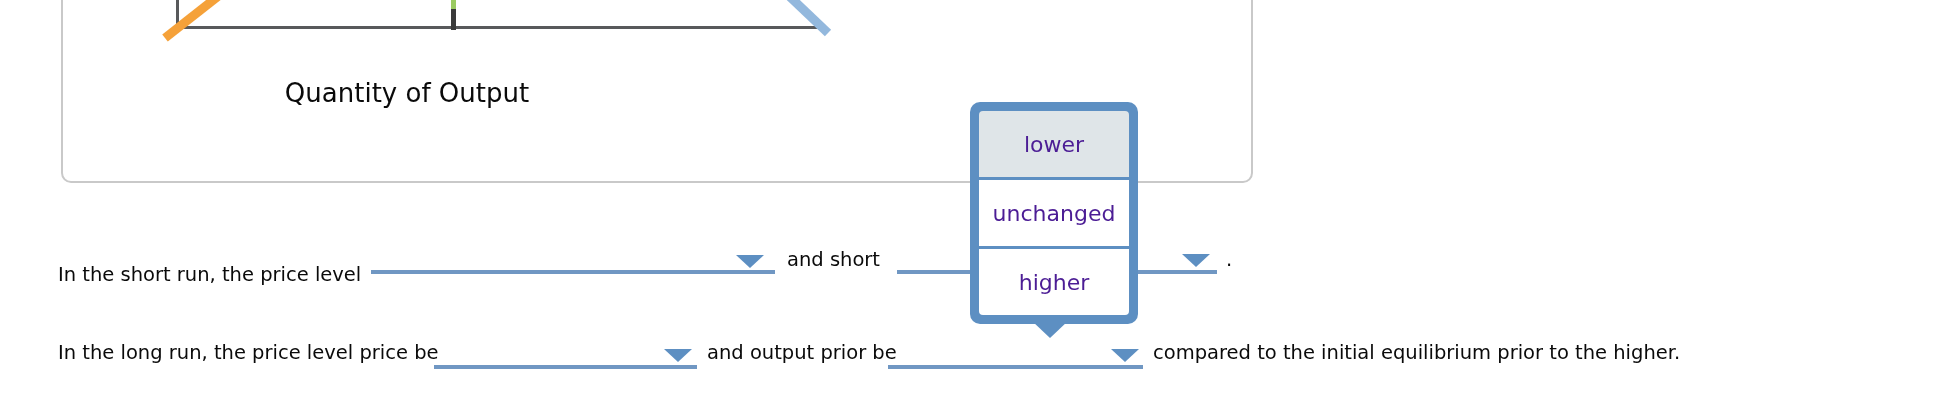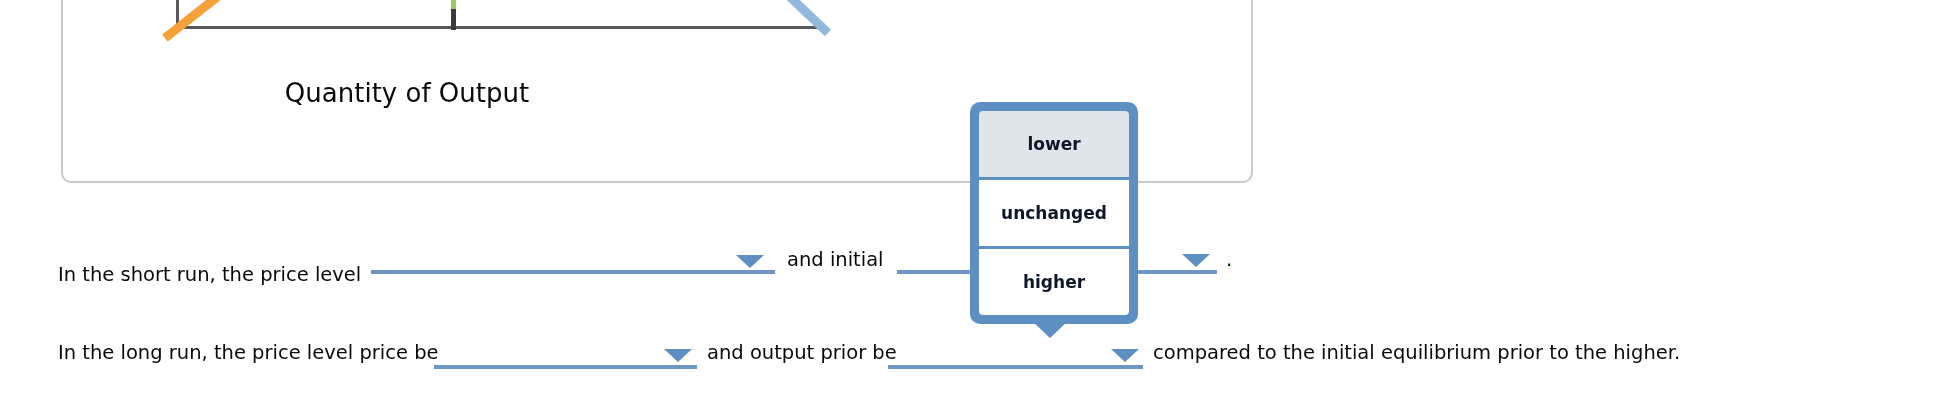--- a/index.html
+++ b/index.html
@@ -35,21 +35,21 @@
   
   .popup{
     left:970px;top:102px;width:168px;height:222px;box-sizing:border-box;
     background:var(--accent_blue);border-radius:10px;padding:9px;z-index:5;
   }
   .popup-inner{
     display:flex;flex-direction:column;gap:3px;height:100%;border-radius:4px;overflow:hidden;
   }
   .popup-option{
     flex:1;background:#ffffff;display:flex;align-items:center;justify-content:center;
-    font-size:17px;color:#0f172a;cursor:pointer;font-weight:bold;
+    font-size:22px;color:#4c1d95;cursor:pointer;
   }
   .popup-option.highlighted{background:var(--popup_highlight_bg);}
   .popup-notch{
     left:1032px;top:321px;width:0;height:0;z-index:5;
     border-left:18px solid transparent;border-right:18px solid transparent;
     border-top:17px solid var(--accent_blue);
   }
 </style>
 </head>
 <body>
@@ -65,21 +65,21 @@
   <line x1="727" y1="-5" x2="767" y2="33" stroke="var(--chart_blue)" stroke-width="9"></line>
 </svg>
 
 <div class="abs axis-label">Quantity of Output</div>
 
 <div class="abs qtext" style="left:58px;top:249px;margin-top:15px;">In the short run, the price level</div>
 
 <div class="abs blank" style="left:371px;top:270px;width:404px;"></div>
 <div class="abs arrow" style="left:736px;top:255px;"></div>
 
-<div class="abs qtext" style="left:787px;top:249px;">and initial</div>
+<div class="abs qtext" style="left:787px;top:249px;">and short</div>
 
 <div class="abs blank" style="left:897px;top:270px;width:320px;"></div>
 <div class="abs arrow" style="left:1182px;top:254px;"></div>
 
 <div class="abs qtext" style="left:1226px;top:249px;">.</div>
 
 <div class="abs qtext" style="left:58px;top:342px;">In the long run, the price level price be</div>
 
 <div class="abs blank" style="left:434px;top:365px;width:263px;"></div>
 <div class="abs arrow" style="left:664px;top:349px;"></div>

